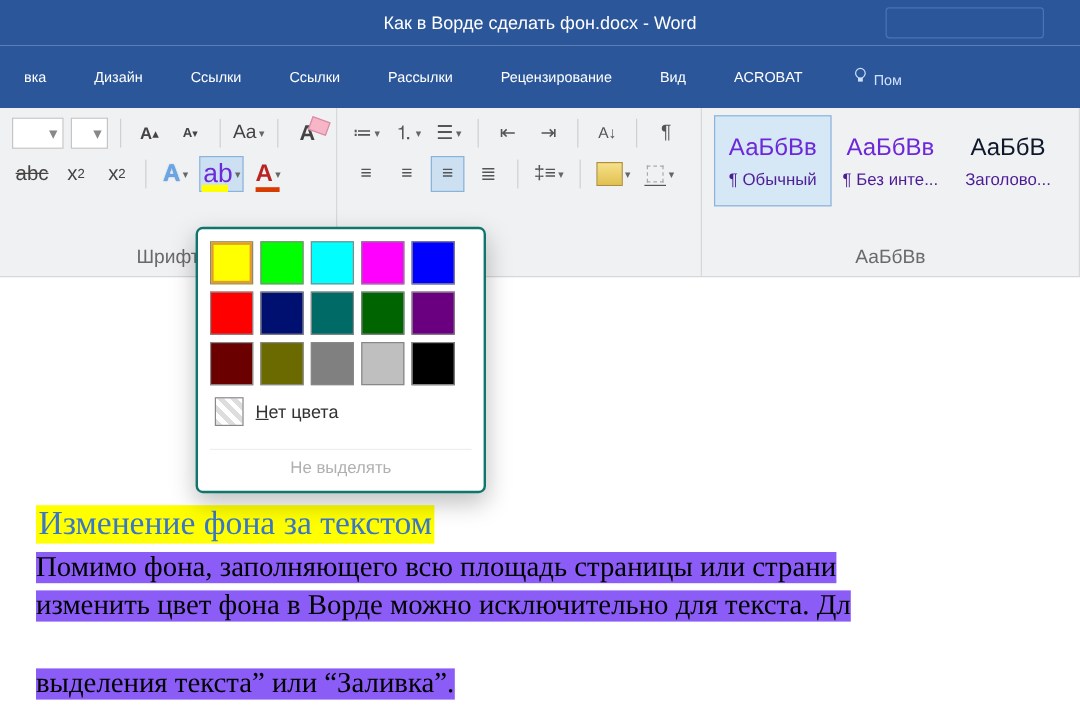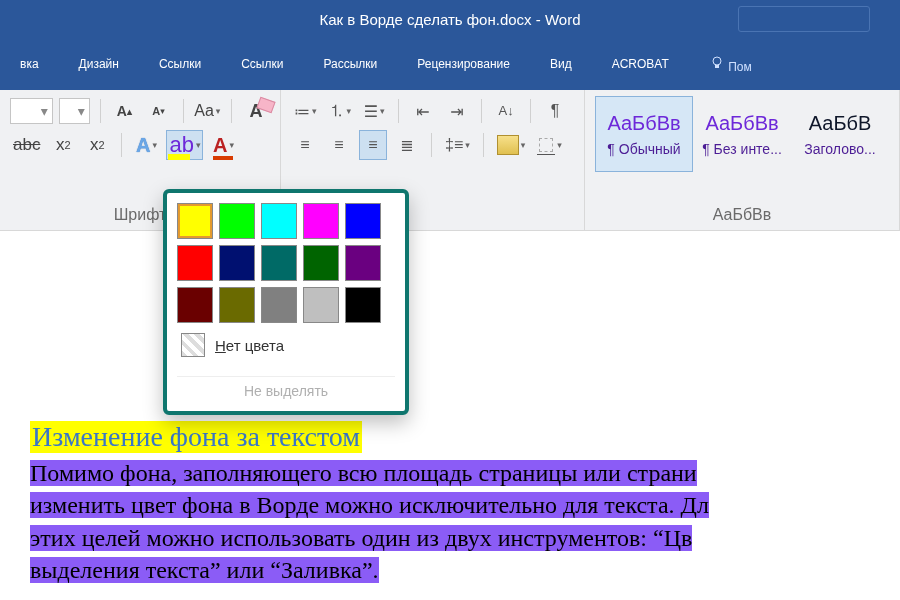--- a/index.html
+++ b/index.html
@@ -35,21 +35,21 @@
 .shade{width:20px;height:18px;background:linear-gradient(180deg,#f7e08a,#e0c050);border:1px solid #b09030}
 .border-ic{width:18px;height:18px;border:1px solid #555;border-top:none;border-left:none;border-right:none;position:relative}
 .border-ic::before{content:"";position:absolute;inset:2px;border:1px dashed #aaa}
 .styles{display:flex}
 .style-card{width:96px;height:74px;border:1px solid transparent;display:flex;flex-direction:column;align-items:center;justify-content:center;font-size:12px;color:#444;cursor:pointer}
 .style-card.active{border-color:#8ab3db;background:#d6e7f6}
 .style-card .preview{font-size:20px;color:#6d28d9}
 .style-card .preview.blue{color:#0f172a}
 .style-card .lbl{margin-top:6px;font-size:14px;color:#4c1d95;white-space:nowrap;overflow:hidden;text-overflow:ellipsis;max-width:90px}
 
-.popup{position:absolute;left:163px;top:189px;width:218px;background:#fff;border:4px solid #0f766e;border-radius:6px;padding:10px 10px 6px;box-shadow:0 8px 20px rgba(0,0,0,.25);z-index:10}
+.popup{position:absolute;left:163px;top:189px;width:218px;background:#fff;border:2px solid #0f766e;border-radius:6px;padding:10px 10px 6px;box-shadow:0 8px 20px rgba(0,0,0,.25);z-index:10}
 .swatches{display:grid;grid-template-columns:repeat(5,36px);grid-auto-rows:36px;gap:6px}
 .sw{border:1px solid #888;cursor:pointer}
 .sw.sel{outline:2px solid #e49a2e;outline-offset:-3px}
 .no-color{display:flex;align-items:center;gap:10px;padding:10px 4px 4px;font-size:15px;color:#333;cursor:pointer}
 .no-color .box{width:22px;height:22px;border:1px solid #888;background:repeating-linear-gradient(45deg,#ddd 0 4px,#fff 4px 8px)}
 .ul{text-decoration:underline}
 .disabled-item{color:#b0b0b0;font-size:14px;text-align:center;padding:6px 0;border-top:1px solid #eee;margin-top:15px}
 
 .page{padding:190px 0 0 30px;width:870px;font-family:"Times New Roman",serif}
 .h2{font-size:28px;color:#3a77c7;background:#ffff00;display:inline-block;padding:0 2px;margin-bottom:4px}
@@ -213,16 +213,16 @@
     <span><span class="ul" id="ncU">Н</span><span id="ncR">ет цвета</span></span>
   </div>
   <div class="disabled-item">Не выделять</div>
 </div>
 
 <div class="page">
   <div class="h2">Изменение фона за текстом</div>
   <div class="body-text">
     <span>Помимо фона, заполняющего всю площадь страницы или страни</span><br>
     <span>изменить цвет фона в Ворде можно исключительно для текста. Дл</span><br>
-    <span>этих целей можно использовать один из двух инструментов: “Цв</span><br>
+    <br>
     <span>выделения текста” или “Заливка”.</span>
   </div>
 </div>
 
 </body></html>

